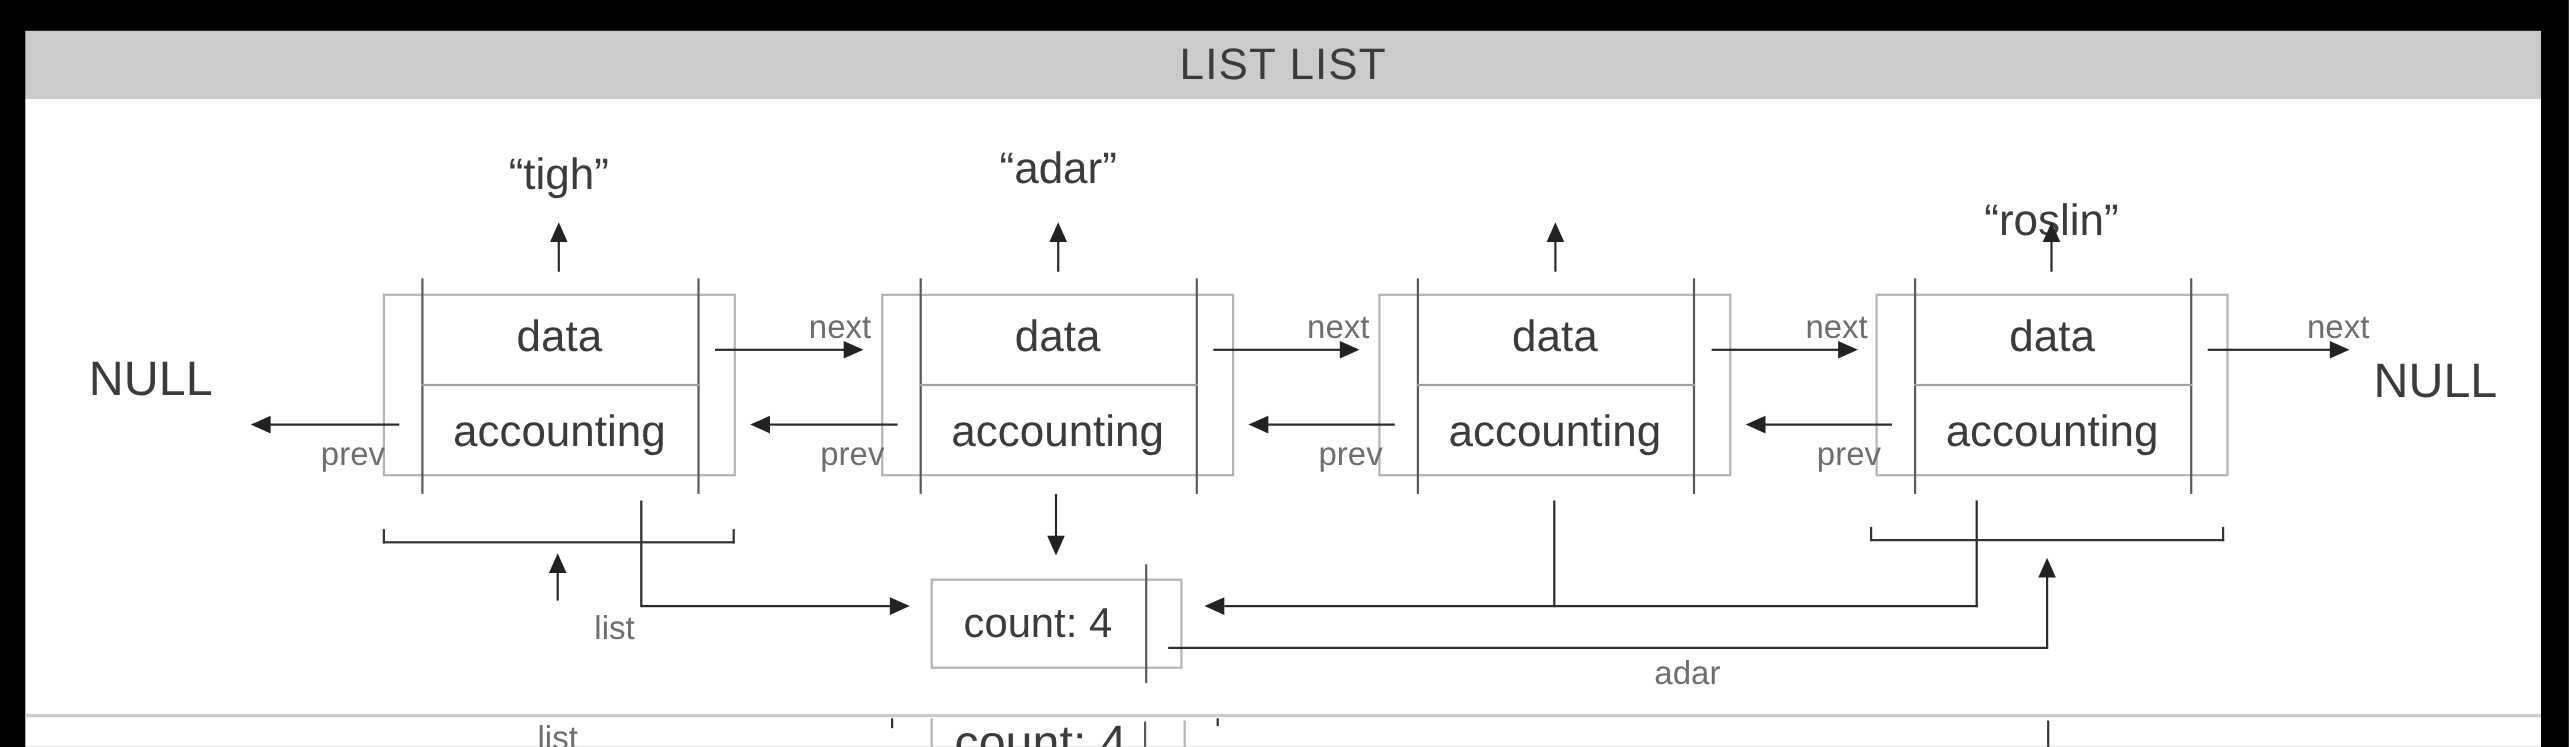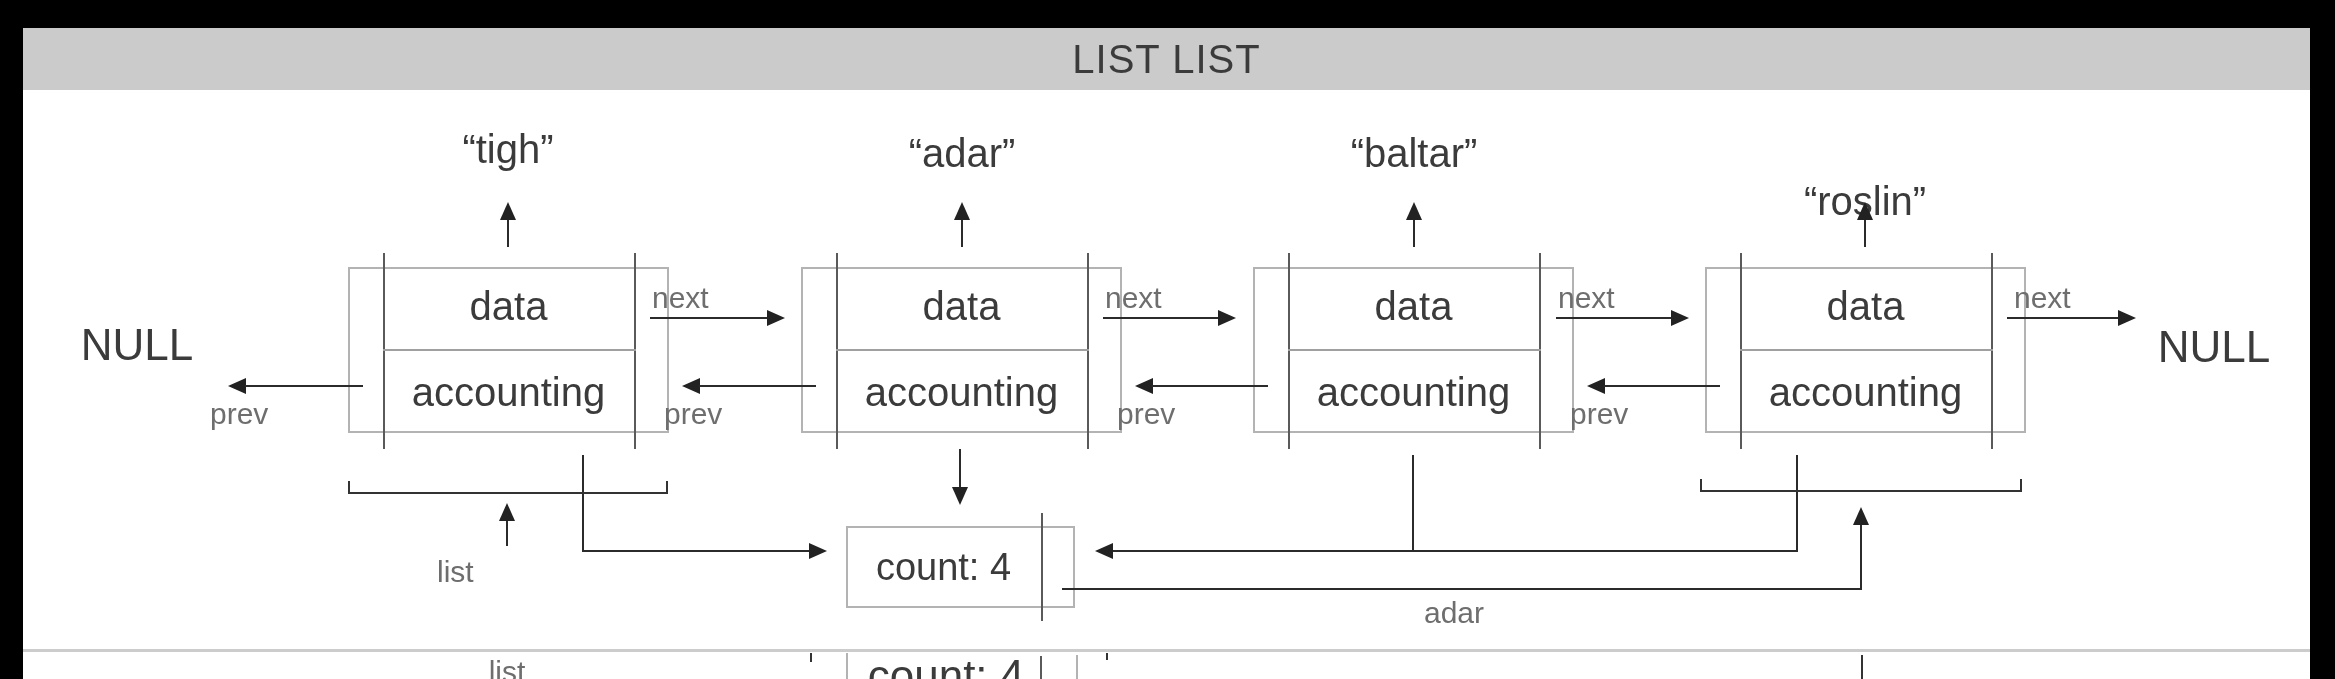--- a/index.html
+++ b/index.html
@@ -11,21 +11,21 @@
             display:flex;align-items:center;justify-content:center;}
   .title{font-size:40px;color:#3b3b3b;letter-spacing:1px;}
   .hline{position:absolute;height:2px;background:#2b2b2b;}
   .vline{position:absolute;width:2px;background:#2b2b2b;}
   .pin{position:absolute;width:2px;background:#5a5a5a;}
   .boxborder{position:absolute;border:2px solid #b3b3b3;background:transparent;}
   .sep{position:absolute;height:2px;background:#a0a0a0;}
   .celltext{position:absolute;color:#3b3b3b;font-size:40px;text-align:center;}
   .strlabel{position:absolute;color:#3b3b3b;font-size:40px;text-align:center;width:240px;}
   .nulltext{position:absolute;color:#3b3b3b;font-size:44px;text-align:center;width:200px;}
-  .smlabel{position:absolute;color:#6e6e6e;font-size:30px;text-align:left;width:140px;}
+  .smlabel{position:absolute;color:#6e6e6e;font-size:30px;text-align:right;width:140px;}
   .counttext{position:absolute;color:#3b3b3b;font-size:38px;text-align:center;}
   .ah{position:absolute;width:0;height:0;}
   .ah-r{border-top:8px solid transparent;border-bottom:8px solid transparent;border-left:18px solid #222;}
   .ah-l{border-top:8px solid transparent;border-bottom:8px solid transparent;border-right:18px solid #222;}
   .ah-u{border-left:8px solid transparent;border-right:8px solid transparent;border-bottom:18px solid #222;}
   .ah-d{border-left:8px solid transparent;border-right:8px solid transparent;border-top:18px solid #222;}
   .divider{position:absolute;height:3px;background:#cccccc;}
   .partial-count{position:absolute;color:#3b3b3b;font-size:44px;text-align:center;}
   .partial-list{position:absolute;color:#6e6e6e;font-size:30px;text-align:center;}
 </style>
@@ -41,21 +41,21 @@
   <div class="canvas"></div>
 
   <div class="abs" style="left:348px;top:253px;width:321px;height:196px;">
     <div class="boxborder" style="left:0;top:14px;width:317px;height:162px;"></div>
     <div class="pin" style="left:35px;top:0;height:196px;"></div>
     <div class="pin" style="left:286px;top:0;height:196px;"></div>
     <div class="sep" style="left:35px;top:96px;width:253px;"></div>
     <div class="celltext" style="left:0;top:31px;width:321px;">data</div>
     <div class="celltext" style="left:0;top:117px;width:321px;">accounting</div>
   </div>
-  <div class="strlabel" style="left:388px;top:127px;">“tigh”</div>
+  <div class="strlabel" style="left:388px;top:137px;">“tigh”</div>
   <div class="vline" style="left:507px;top:219px;height:28px;"></div>
   <div class="ah ah-u" style="left:500px;top:202px;"></div>
 
   <div class="abs" style="left:801px;top:253px;width:321px;height:196px;">
     <div class="boxborder" style="left:0;top:14px;width:317px;height:162px;"></div>
     <div class="pin" style="left:35px;top:0;height:196px;"></div>
     <div class="pin" style="left:286px;top:0;height:196px;"></div>
     <div class="sep" style="left:35px;top:96px;width:253px;"></div>
     <div class="celltext" style="left:0;top:31px;width:321px;">data</div>
     <div class="celltext" style="left:0;top:117px;width:321px;">accounting</div>
@@ -65,21 +65,20 @@
   <div class="ah ah-u" style="left:954px;top:202px;"></div>
 
   <div class="abs" style="left:1253px;top:253px;width:321px;height:196px;">
     <div class="boxborder" style="left:0;top:14px;width:317px;height:162px;"></div>
     <div class="pin" style="left:35px;top:0;height:196px;"></div>
     <div class="pin" style="left:286px;top:0;height:196px;"></div>
     <div class="sep" style="left:35px;top:96px;width:253px;"></div>
     <div class="celltext" style="left:0;top:31px;width:321px;">data</div>
     <div class="celltext" style="left:0;top:117px;width:321px;">accounting</div>
   </div>
-  <div class="strlabel" style="left:1294px;top:131px;">“baltar”</div>
   <div class="vline" style="left:1413px;top:219px;height:28px;"></div>
   <div class="ah ah-u" style="left:1406px;top:202px;"></div>
 
   <div class="abs" style="left:1705px;top:253px;width:321px;height:196px;">
     <div class="boxborder" style="left:0;top:14px;width:317px;height:162px;"></div>
     <div class="pin" style="left:35px;top:0;height:196px;"></div>
     <div class="pin" style="left:286px;top:0;height:196px;"></div>
     <div class="sep" style="left:35px;top:96px;width:253px;"></div>
     <div class="celltext" style="left:0;top:31px;width:321px;">data</div>
     <div class="celltext" style="left:0;top:117px;width:321px;">accounting</div>

